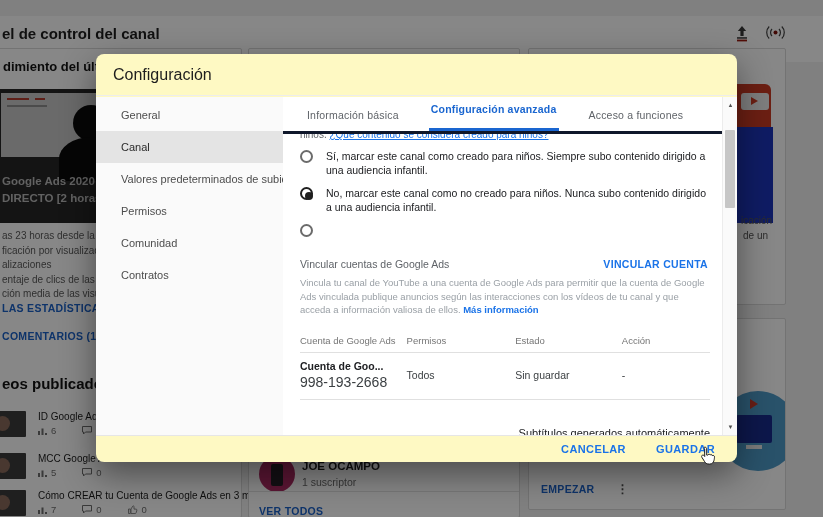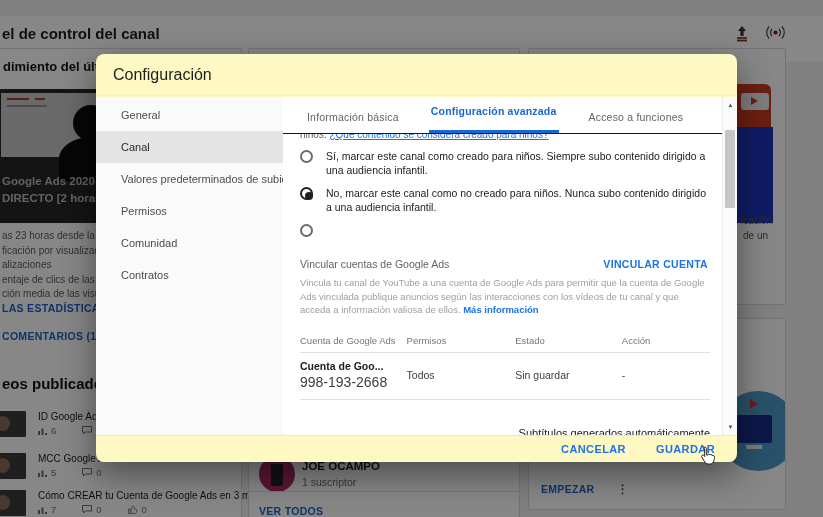--- a/index.html
+++ b/index.html
@@ -64,21 +64,21 @@
 
   
   #dialog { position:absolute; left:96px; top:54px; width:641px; height:408px; background:#fef9c3; border-radius:8px; box-shadow:0 12px 34px rgba(0,0,0,.45); }
   .dlg-header { position:absolute; left:0; top:0; right:0; height:42px; border-bottom:1px solid #ededed; }
   .dlg-title { position:absolute; left:17px; top:12px; font-size:16px; color:#1d1d1d; }
   .dlg-body { position:absolute; left:0; top:43px; right:0; bottom:27px; display:flex; }
   .dlg-sidebar { width:187px; background:#fafafa; padding-top:2px; }
   .side-item { height:32px; line-height:32px; padding-left:25px; font-size:11px; color:#4d4d4d; cursor:pointer; white-space:nowrap; }
   .side-item.selected { background:#e4e4e4; color:#2b2b2b; }
   .dlg-content { flex:1; position:relative; overflow:hidden; background:#fff; }
-  .tabsbar { position:absolute; left:0; top:0; right:15px; height:37px; border-bottom:1px solid #0f172a; display:flex; align-items:flex-end; padding-left:8px; }
+  .tabsbar { position:absolute; left:0; top:0; right:15px; height:37px; border-bottom:3px solid #0f172a; display:flex; align-items:flex-end; padding-left:8px; }
   .tab { margin:0 14px; padding:0 2px 10px; font-size:10.5px; color:#5f6368; letter-spacing:.2px; cursor:pointer; white-space:nowrap; }
   .tab.selected { color:#1a66d0; font-weight:bold; border-bottom:3px solid #1a66d0; padding-bottom:13px; }
   .scrollarea { position:absolute; left:0; top:37px; right:15px; bottom:0; overflow:hidden; padding-left:17px; padding-right:12px; }
   .clipped-line { margin-top:-5px; font-size:10px; color:#5f6368; white-space:nowrap; }
   .clipped-line a { color:#1a73e8; text-decoration:underline; cursor:pointer; }
   .radio-opt { display:flex; margin-top:9px; cursor:pointer; }
   .rdot { flex:none; width:13px; height:13px; border:2px solid #6b6b6b; border-radius:50%; margin-right:13px; margin-top:1px; position:relative; }
   .radio-opt.selected .rdot { border-color:#1f1f1f; }
   .radio-opt.selected .rdot::after { content:""; position:absolute; left:2.5px; top:2.5px; width:8px; height:8px; border-radius:50%; background:#1f1f1f; }
   .rlabel { font-size:10.5px; line-height:14px; color:#202124; max-width:402px; }

